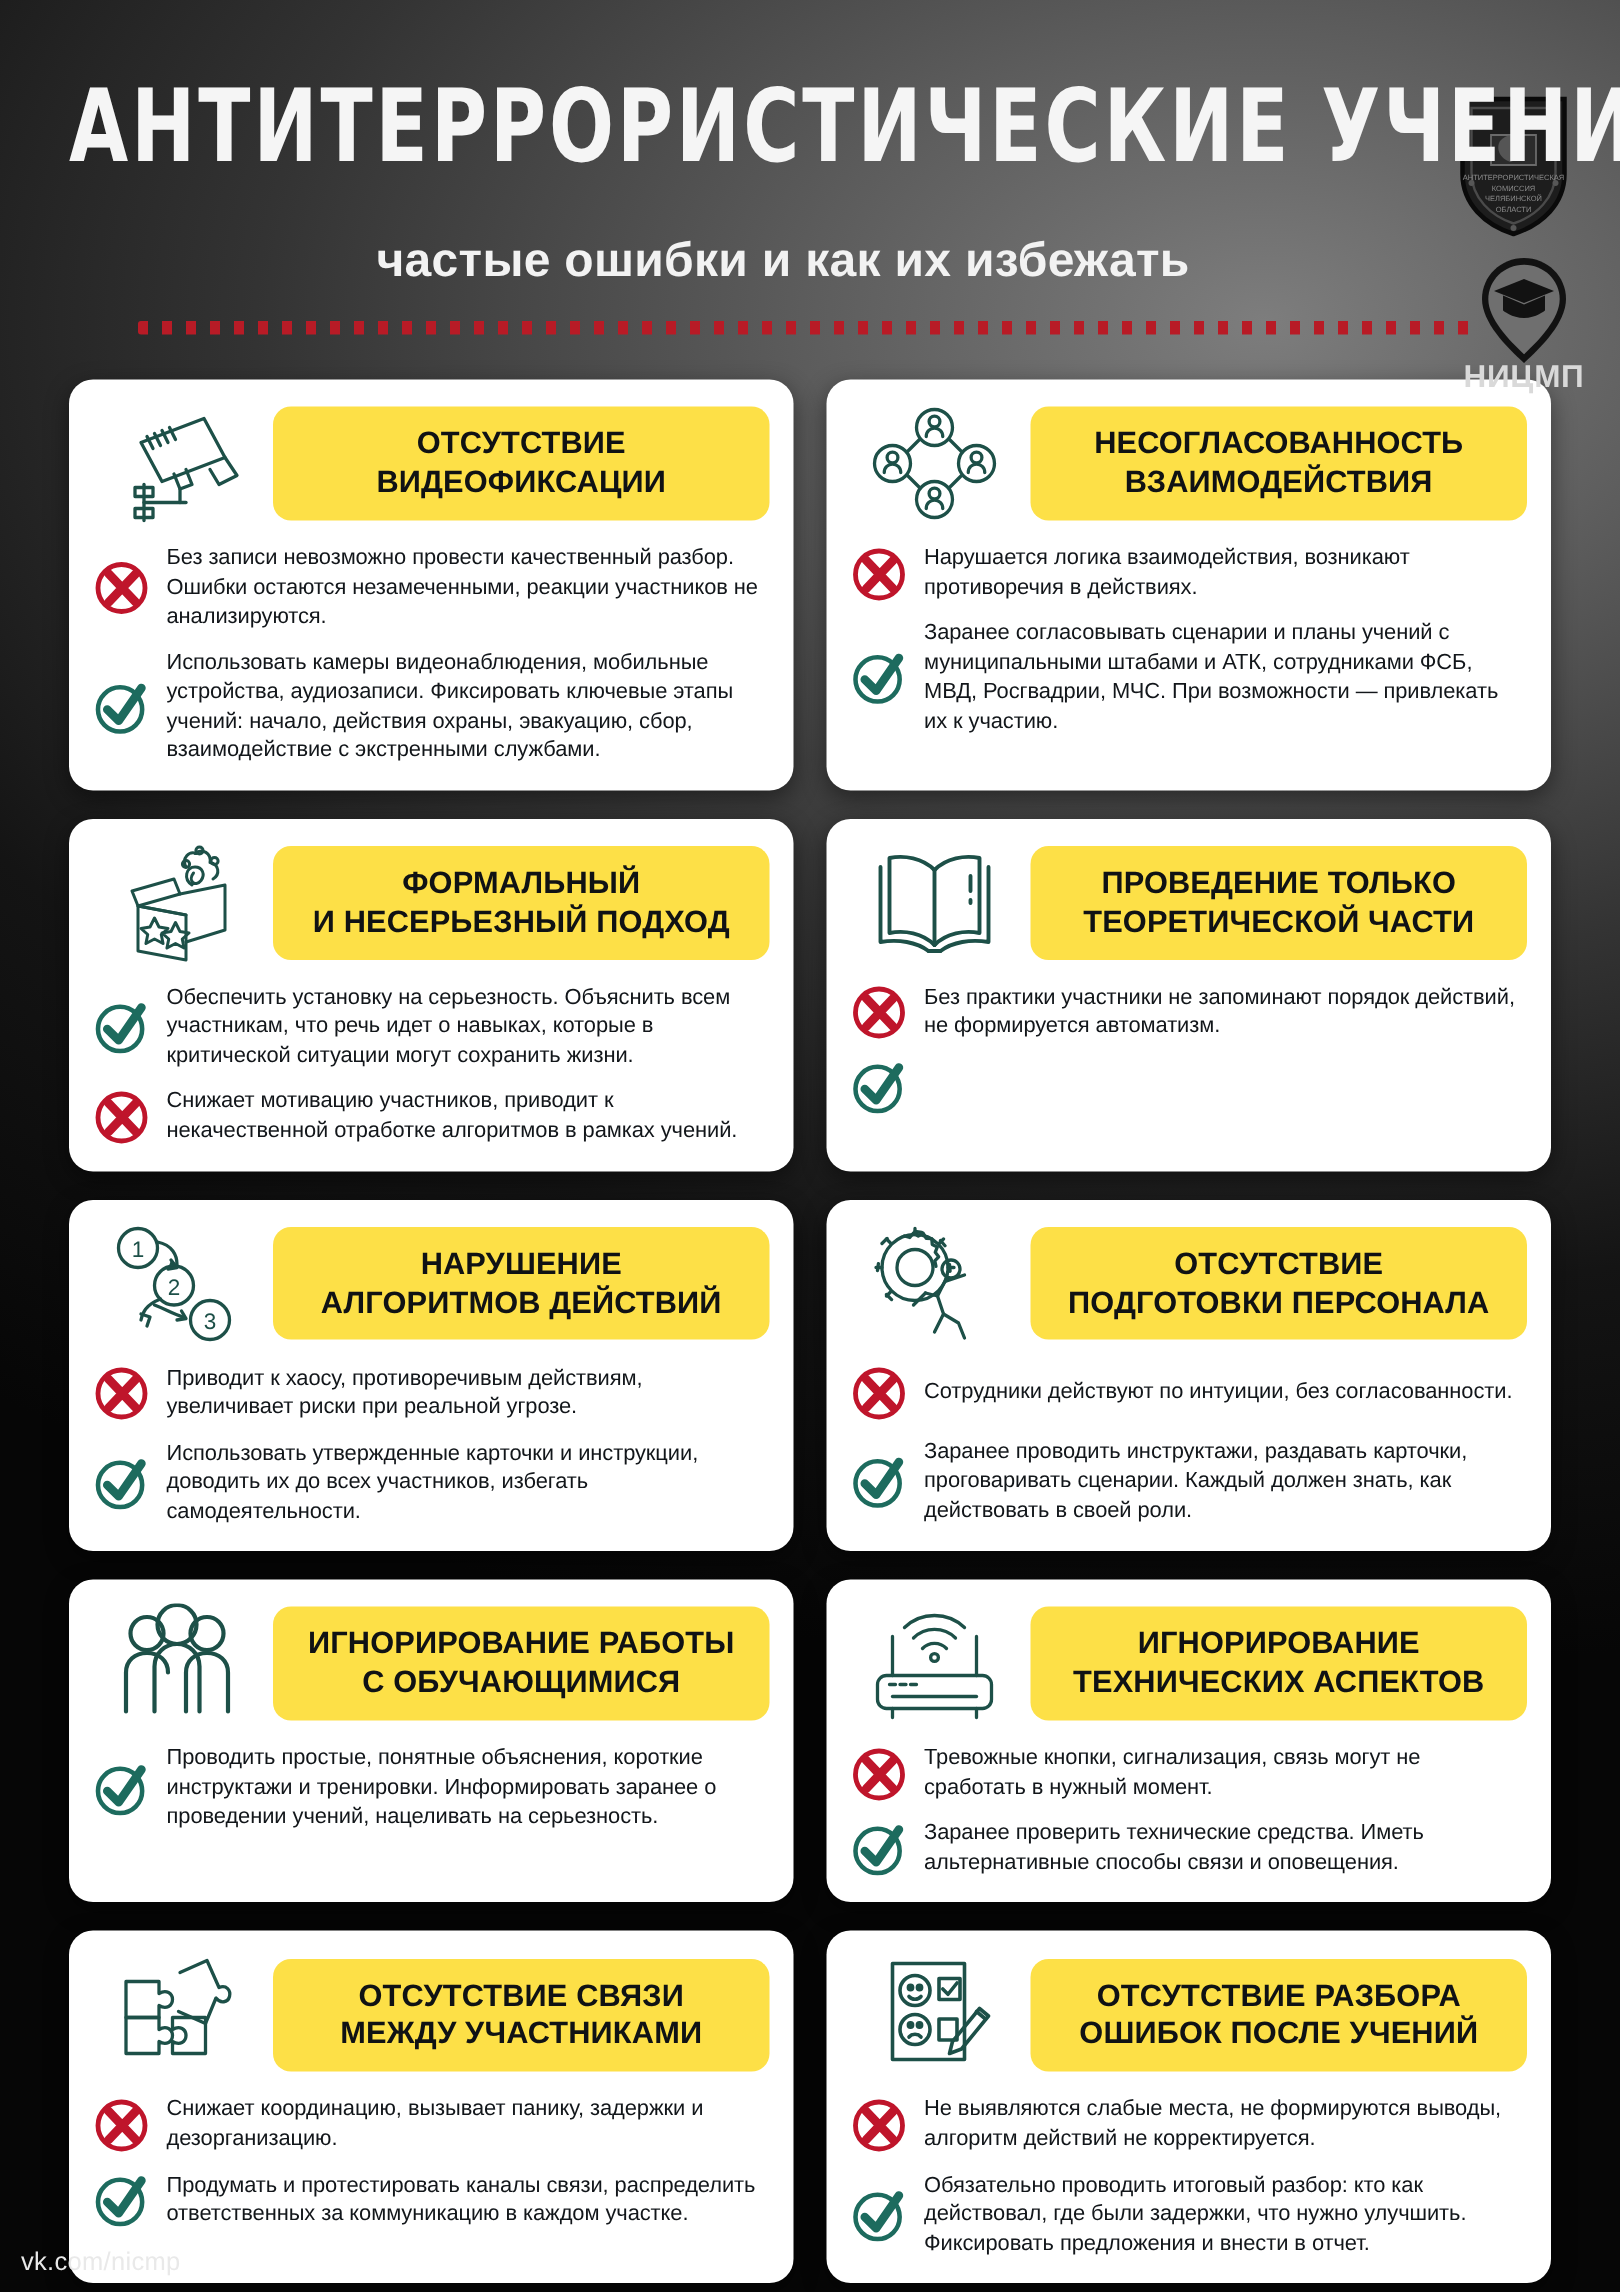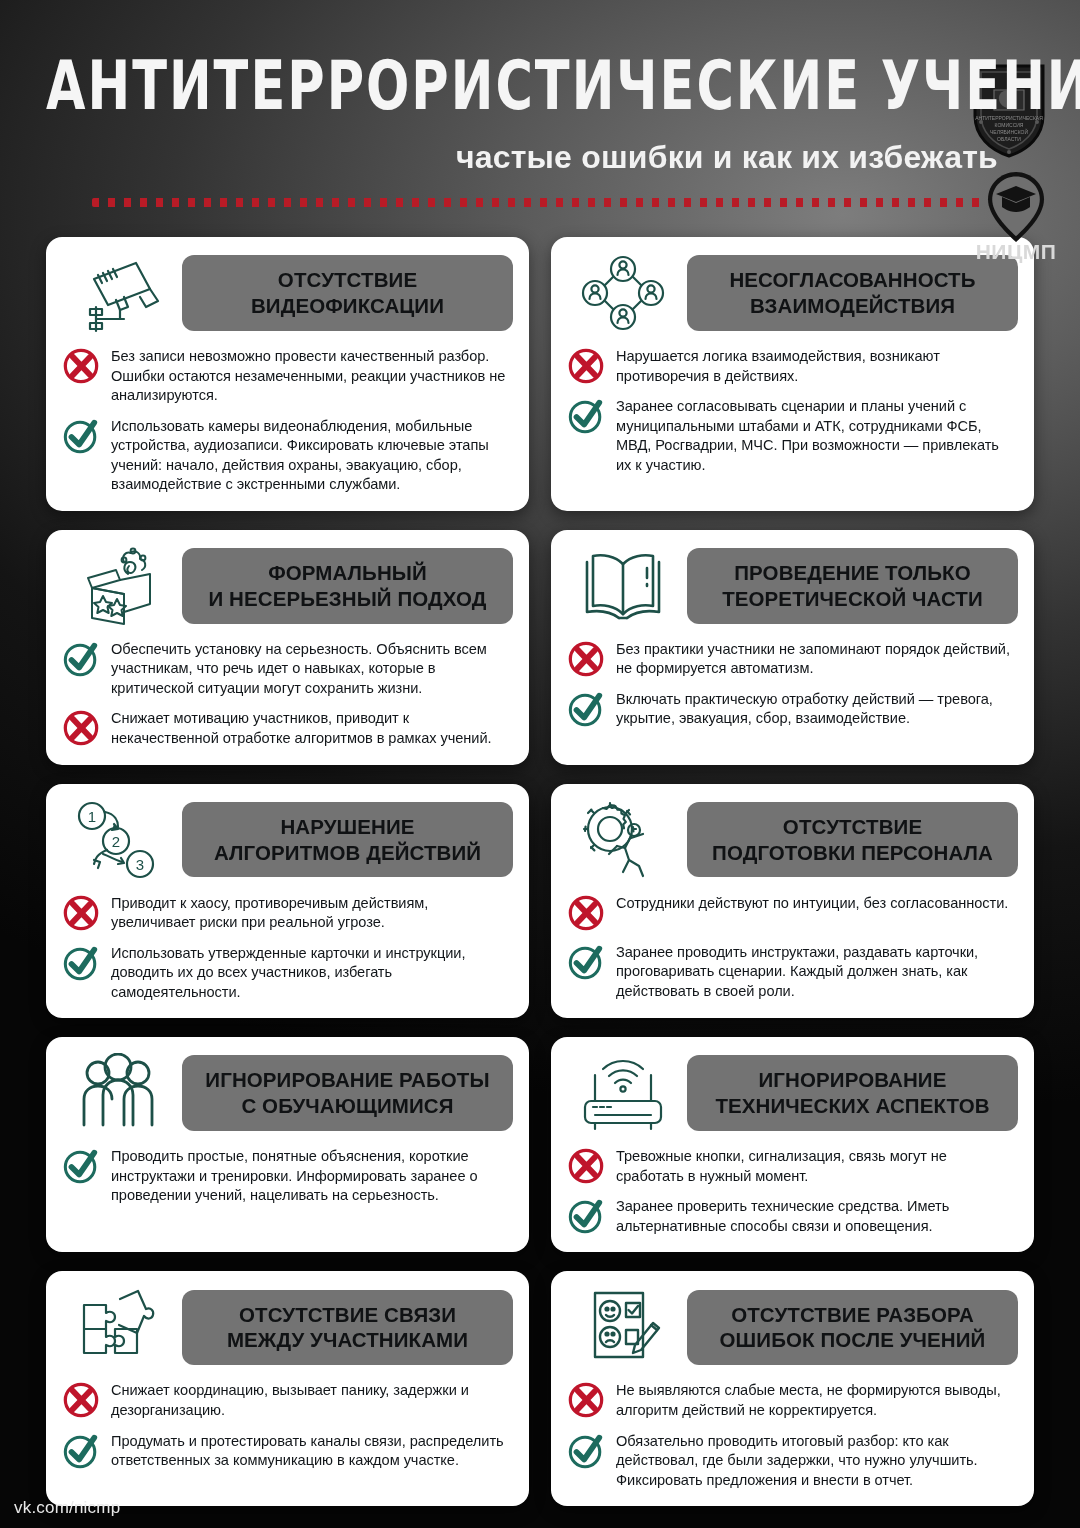--- a/index.html
+++ b/index.html
@@ -51,22 +51,22 @@
     font-size: 51px;
     line-height: 1;
     letter-spacing: 2px;
     color: #f5f5f5;
     transform: scaleX(1.0) scaleY(1.32);
     transform-origin: left top;
     white-space: nowrap;
   }
 
   .subtitle {
-    margin-top: 36px;
-    text-align: right;
+    margin-top: 52px;
+    text-align: center;
     padding-right: 36px;
     font-size: 32px;
     font-weight: 700;
     color: #f2f2f2;
     letter-spacing: 0.2px;
   }
 
   .dash-rule {
     margin: 22px 46px 0 46px;
     height: 9px;
@@ -107,35 +107,35 @@
     flex: 0 0 112px;
     height: 84px;
     display: flex;
     align-items: center;
     justify-content: center;
   }
   .card-icon svg { width: 92px; height: 80px; }
 
   .card-badge {
     flex: 1 1 auto;
-    background: #737373;
+    background: #fde047;
     border-radius: 12px;
     padding: 12px 8px;
     text-align: center;
     color: #101214;
     font-weight: 700;
     font-size: 20.5px;
     line-height: 1.26;
     letter-spacing: 0.1px;
   }
   .card-badge .l2 { display: block; }
 
   .points { margin-top: 12px; display: flex; flex-direction: column; gap: 11px; }
 
-  .point { display: flex; align-items: flex-start; gap: 11px; }
+  .point { display: flex; align-items: center; gap: 11px; }
   .point-icon { flex: 0 0 38px; height: 38px; }
   .point-icon svg { width: 38px; height: 38px; display: block; }
   .point-text {
     font-size: 14.6px;
     line-height: 1.34;
     color: #12161a;
     letter-spacing: -0.05px;
   }
 
   
@@ -349,21 +349,20 @@
             </span>
         <span class="point-text">Без практики участники не запоминают порядок действий, не формируется автоматизм.</span>
       </div>
       <div class="point">
         <span class="point-icon">
               <svg viewBox="0 0 40 40" fill="none" xmlns="http://www.w3.org/2000/svg">
 <circle cx="19" cy="21" r="15.5" stroke="#1d6b5e" stroke-width="3.2" fill="none"></circle>
 <path d="M10 21 L18 29 L34 6" stroke="#1d6b5e" stroke-width="6" stroke-linecap="round" stroke-linejoin="round" fill="none"></path>
 </svg>
             </span>
-        <span class="point-text">Включать практическую отработку действий — тревога, укрытие, эвакуация, сбор, взаимодействие.</span>
       </div>
     </div>
       </div>
       <div class="card">
     <div class="card-top">
       <div class="card-icon">
             <svg viewBox="0 0 92 80" fill="none" stroke="#1d5048" stroke-width="2.2" stroke-linecap="round" stroke-linejoin="round">
 <circle cx="20" cy="16" r="13"></circle>
               <circle cx="44" cy="41" r="13"></circle>
               <circle cx="68" cy="64" r="13"></circle>

